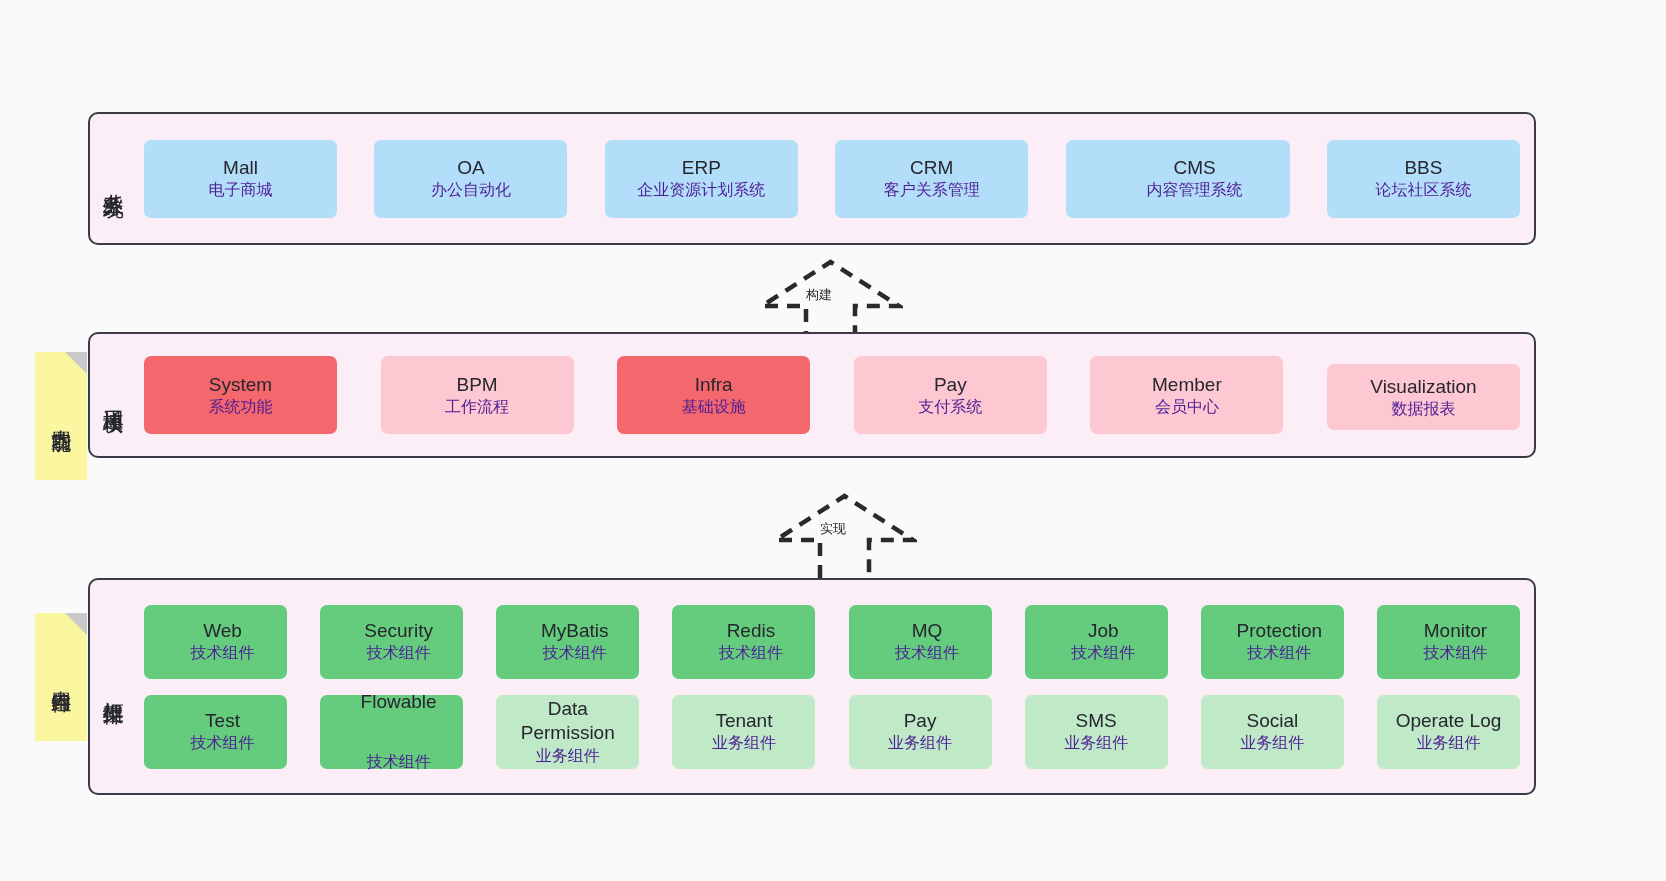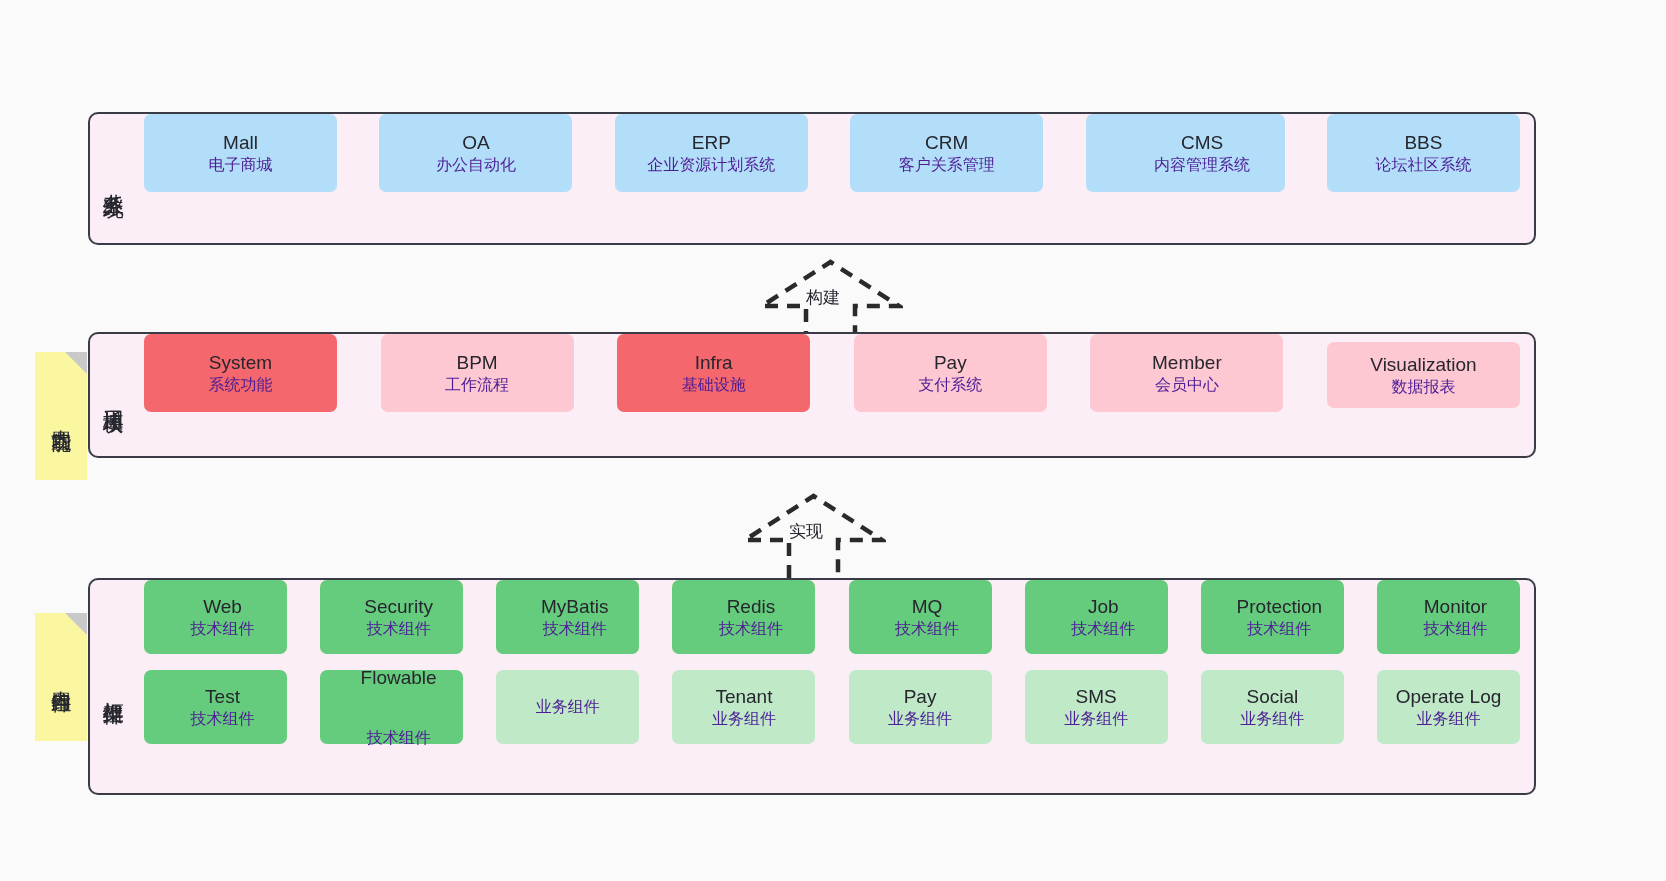--- a/index.html
+++ b/index.html
@@ -48,21 +48,21 @@
     text-orientation: upright;
     letter-spacing: 1px;
     white-space: nowrap;
     user-select: none;
   }
 
   .layer-body {
     flex: 1 1 auto;
     display: flex;
     flex-direction: column;
-    justify-content: flex-start;
+    justify-content: center;
     gap: 16px;
     padding: 0 14px 0 8px;
   }
 
   .box-row {
     display: flex;
     flex-direction: row;
     gap: 0;
     justify-content: space-between;
   }
@@ -126,21 +126,21 @@
     border-top: 22px solid #c9c9c9;
   }
 
   
   .arrow-wrap {
     position: absolute;
     pointer-events: none;
   }
   .arrow-label {
     position: absolute;
-    font-size: 17px;
+    font-size: 13px;
     color: #26262e;
     white-space: nowrap;
     user-select: none;
     background: transparent;
   }
 </style>
 </head>
 <body>
 
 <div id="canvas">
@@ -158,21 +158,21 @@
           <span class="t-cn">办公自动化</span>
         </div>
         <div class="node c-blue" style="width:193px;height:78px;">
           <span class="t-en">ERP</span>
           <span class="t-cn">企业资源计划系统</span>
         </div>
         <div class="node c-blue" style="width:193px;height:78px;">
           <span class="t-en">CRM</span>
           <span class="t-cn">客户关系管理</span>
         </div>
-        <div class="node c-blue" style="width:199px;height:78px;padding-left:40px;">
+        <div class="node c-blue" style="width:224px;height:78px;padding-left:40px;">
           <span class="t-en">CMS</span>
           <span class="t-cn">内容管理系统</span>
         </div>
         <div class="node c-blue" style="width:193px;height:78px;">
           <span class="t-en">BBS</span>
           <span class="t-cn">论坛社区系统</span>
         </div>
       </div>
     </div>
   </div>
@@ -214,21 +214,21 @@
           <span class="t-cn">会员中心</span>
         </div>
         <div class="node c-pink" style="width:193px;height:66px;margin-top:8px;">
           <span class="t-en">Visualization</span>
           <span class="t-cn">数据报表</span>
         </div>
       </div>
     </div>
   </div>
 
-  <div class="arrow-wrap" style="left:741px; top:492px; width:145px; height:86px;">
+  <div class="arrow-wrap" style="left:772px; top:492px; width:145px; height:86px;">
     <svg width="145" height="86" viewBox="0 0 145 86">
       <path d="M 48 86 L 48 48 L 4 48 L 72.5 4 L 141 48 L 97 48 L 97 86" fill="none" stroke="#2a2a2a" stroke-width="4.5" stroke-dasharray="13 9" stroke-linecap="butt" stroke-linejoin="miter"></path>
     </svg>
     <span class="arrow-label" style="left:48px; top:28px;">实现</span>
   </div>
 
   <div class="sticky" id="sticky-builtin-comp" style="left:35px; top:613px; width:52px; height:128px;">
     <span class="fold"></span>
     <span>内置组件</span>
   </div>
@@ -275,20 +275,21 @@
       <div class="box-row">
         <div class="node c-green" style="width:143px;height:74px;">
           <span class="t-en">Test</span>
           <span class="t-cn">技术组件</span>
         </div>
         <div class="node c-green" style="width:143px;height:74px;gap:38px;">
           <span class="t-en">Flowable</span>
           <span class="t-cn">技术组件</span>
         </div>
         <div class="node c-lightgreen wrap" style="width:143px;height:74px;">
+          <span class="t-en">Data Permission</span>
           <span class="t-cn">业务组件</span>
         </div>
         <div class="node c-lightgreen" style="width:143px;height:74px;">
           <span class="t-en">Tenant</span>
           <span class="t-cn">业务组件</span>
         </div>
         <div class="node c-lightgreen" style="width:143px;height:74px;">
           <span class="t-en">Pay</span>
           <span class="t-cn">业务组件</span>
         </div>

